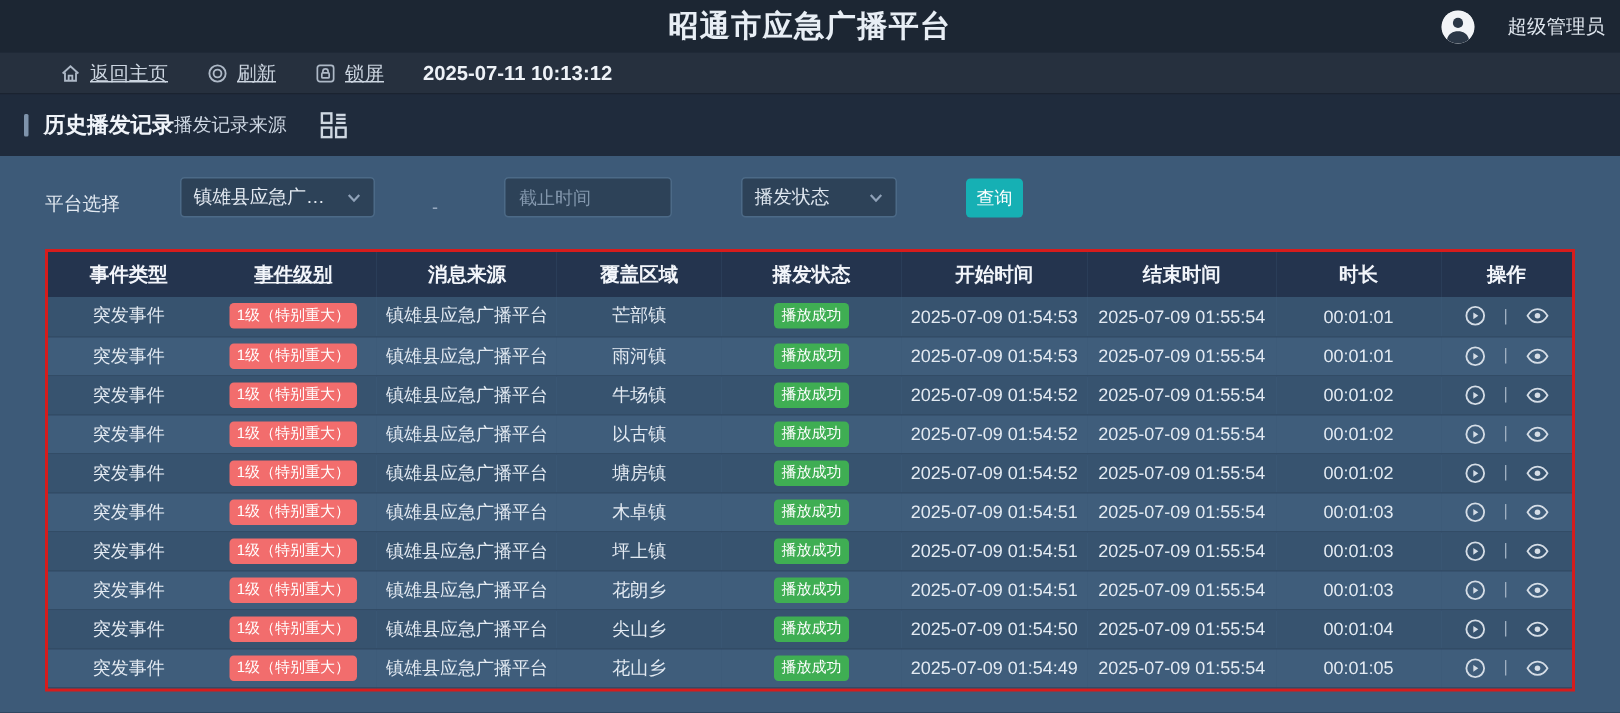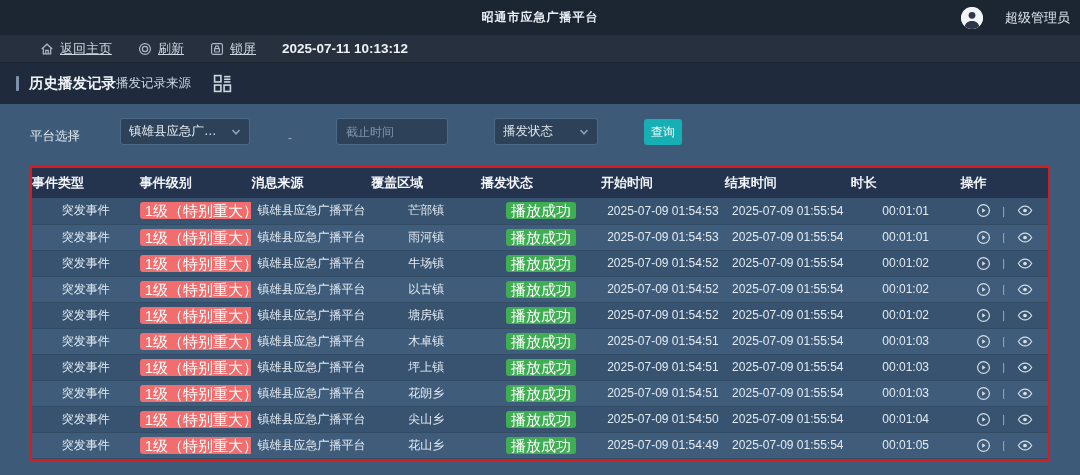--- a/index.html
+++ b/index.html
@@ -10,21 +10,21 @@
     --txt:#e6edf5; --txt-dim:#c3cedb; --ph:#8296ac;
     --accent:#16b0b4; --level-red:#f26d6d; --ok-green:#3fae53; --anno-red:#d61c1c;
   }
   *{margin:0;padding:0;box-sizing:border-box;}
   html,body{width:1080px;height:475px;overflow:hidden;}
   body{font-family:"Liberation Sans","DejaVu Sans",sans-serif;background:var(--section-bg);color:var(--txt);}
   svg{display:block;}
 
   
   .topbar{height:35px;background:var(--topbar-bg);position:relative;display:flex;align-items:center;justify-content:center;}
-  .topbar-title{font-size:12px;font-weight:bold;color:#e8eef5;letter-spacing:1px;}
+  .topbar-title{font-size:20px;font-weight:bold;color:#e8eef5;letter-spacing:1px;}
   .topbar-user{position:absolute;right:10px;top:0;height:35px;display:flex;align-items:center;gap:22px;cursor:pointer;}
   .avatar{width:22px;height:22px;border-radius:50%;background:#f2f4f7;display:flex;align-items:center;justify-content:center;overflow:hidden;}
   .topbar-user .uname{font-size:13px;color:#dfe6ee;}
 
   
   .navbar{height:28px;background:var(--navbar-bg);display:flex;align-items:center;justify-content:space-between;padding:0 14px;border-bottom:1px solid #1a2330;}
   .nav-group{display:flex;align-items:center;}
   .nav-item{display:flex;align-items:center;gap:6px;font-size:13px;color:#ccd5e0;cursor:pointer;}
   .nav-left .nav-item{margin-right:42px;}
   .nav-right .nav-item{margin-left:26px;text-decoration:underline;}
@@ -52,28 +52,28 @@
   .date-input::placeholder{color:var(--ph);}
   .dash{color:#9fb0c4;margin-left:8px;font-size:12px;}
   .date-input + .dash + .date-input{margin-left:8px;}
   .status-select{width:104px;margin-left:16px;}
   .status-select .sel-text{color:#dde5ee;}
   .search-btn{margin-left:16px;width:38px;height:26px;background:var(--accent);color:#fff;border:none;border-radius:3px;font-size:12px;cursor:pointer;font-family:inherit;}
 
   
   .table-wrap{margin-top:21px;border:2px solid var(--anno-red);}
   table{width:100%;border-collapse:collapse;table-layout:fixed;}
-  thead th{height:30px;background:var(--header-row-bg);color:#f2f5fa;font-size:13px;font-weight:bold;text-align:left;}
-  th:nth-child(1){width:10.6%;} th:nth-child(2){width:11%;} th:nth-child(3){width:11.8%;}
+  thead th{height:30px;background:var(--header-row-bg);color:#f2f5fa;font-size:13px;font-weight:bold;text-align:center;}
+  th:nth-child(1){width:10.6%;} th:nth-child(2){width:11%;text-decoration:underline;} th:nth-child(3){width:11.8%;}
   th:nth-child(4){width:10.8%;} th:nth-child(5){width:11.8%;} th:nth-child(6){width:12.2%;}
   th:nth-child(7){width:12.4%;} th:nth-child(8){width:10.8%;} th:nth-child(9){width:8.6%;}
   tbody td{height:26px;text-align:center;font-size:12px;color:#e3eaf2;border-bottom:1px solid rgba(22,38,58,.28);white-space:nowrap;overflow:hidden;}
   tbody tr:nth-child(odd){background:var(--row-odd);}
   tbody tr:nth-child(even){background:var(--row-even);}
-  .badge{display:inline-block;border-radius:3px;color:#fff;font-size:15px;line-height:17px;padding:0 5px;}
+  .badge{display:inline-block;border-radius:3px;color:#fff;font-size:10px;line-height:17px;padding:0 5px;}
   .badge-level{background:var(--level-red);}
   .badge-status{background:var(--ok-green);}
   .ops{color:#d5dde6;}
   .op-icon{display:inline-block;vertical-align:middle;cursor:pointer;color:#d5dde6;}
   .op-sep{display:inline-block;vertical-align:middle;color:#9fb0c2;margin:0 8px;font-size:11px;}
 </style>
 </head>
 <body>
 
 <header class="topbar">

